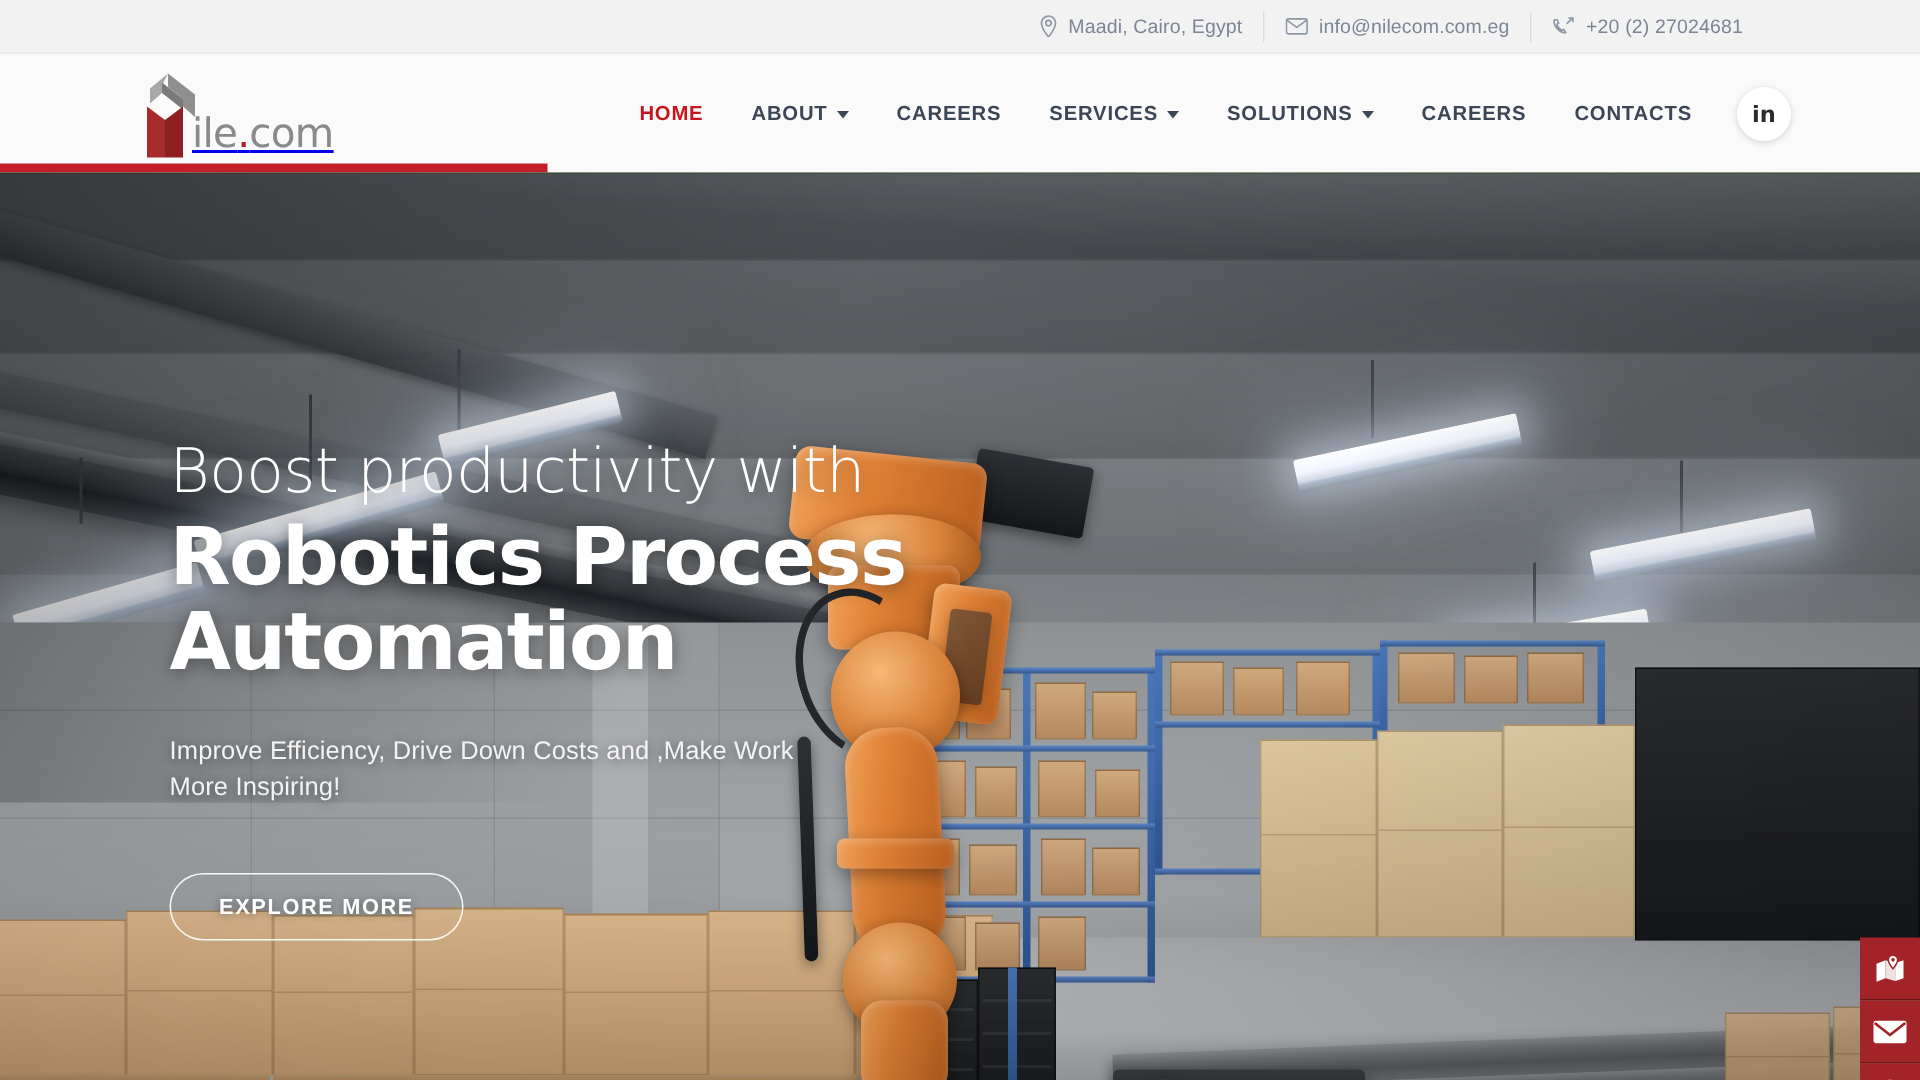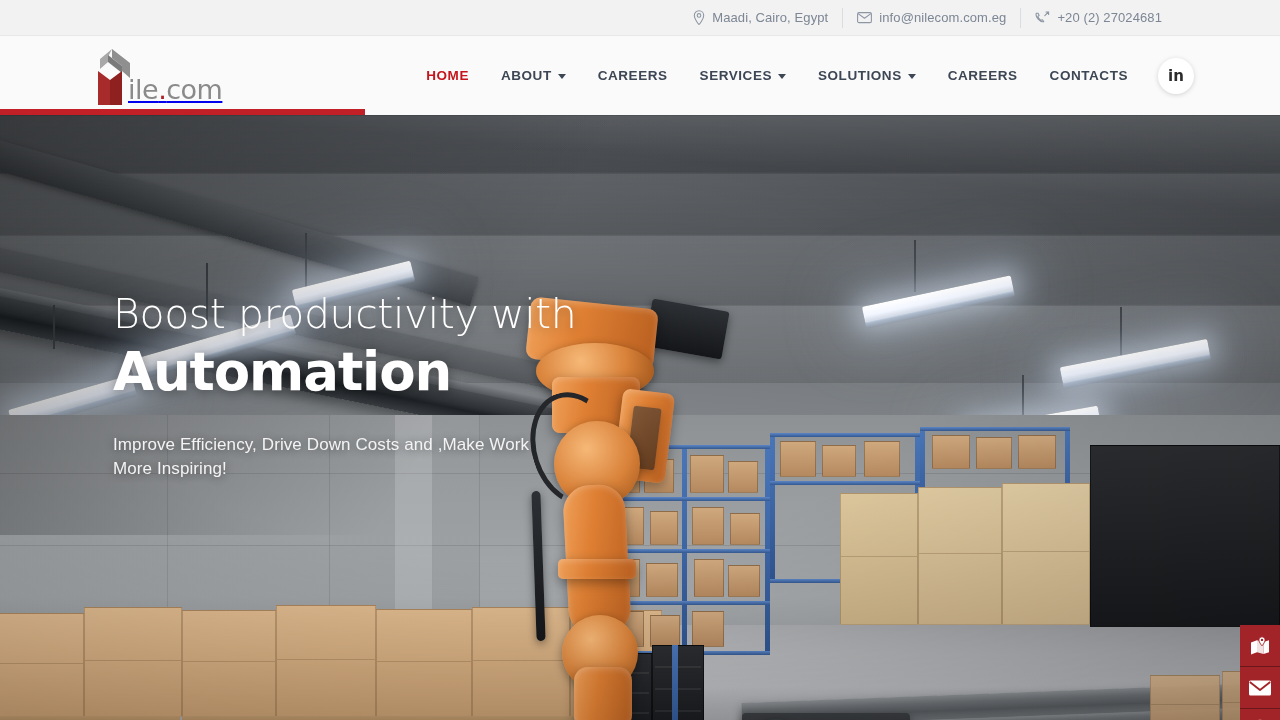--- a/index.html
+++ b/index.html
@@ -623,23 +623,25 @@
     <div class="box" style="left:1150px;top:560px;width:70px;height:60px;opacity:.9;"></div>
     <div class="box" style="left:1222px;top:556px;width:66px;height:64px;opacity:.9;"></div>
 
     <div style="position:absolute;inset:0;background:radial-gradient(ellipse at 40% 42%, rgba(0,0,0,0) 38%, rgba(0,0,0,.20) 100%);"></div>
     <div style="position:absolute;left:0;top:0;width:620px;height:420px;background:linear-gradient(120deg, rgba(0,0,0,.34), rgba(0,0,0,0) 72%);"></div>
   </div>
 
   <div class="hero-content">
     <div class="hero-line1">Boost productivity with</div>
     <div class="hero-line2">
+      <div>Robotics Process</div>
       <div>Automation</div>
     </div>
     <div class="hero-sub">Improve Efficiency, Drive Down Costs and ,Make Work More Inspiring!</div>
+    <div class="hero-btn">EXPLORE MORE</div>
   </div>
 
   <div class="side-dock">
     <div class="dock-btn">
       <svg width="22" height="20" viewBox="0 0 22 20">
         <path d="M2 6.5 8 4.2v12L2 18.5z" fill="#ffffff"></path>
         <path d="M8 4.2 14.5 6v12L8 16.2z" fill="#f0e2e2"></path>
         <path d="M14.5 6 20 4.2v12l-5.5 1.8z" fill="#ffffff"></path>
         <path d="M13 .8c-1.7 0-3.1 1.4-3.1 3.1 0 2.3 3.1 6 3.1 6s3.1-3.7 3.1-6c0-1.7-1.4-3.1-3.1-3.1z" fill="#ffffff" stroke="#a32428" stroke-width="1"></path>
         <circle cx="13" cy="3.9" r="1.2" fill="#a32428"></circle>

